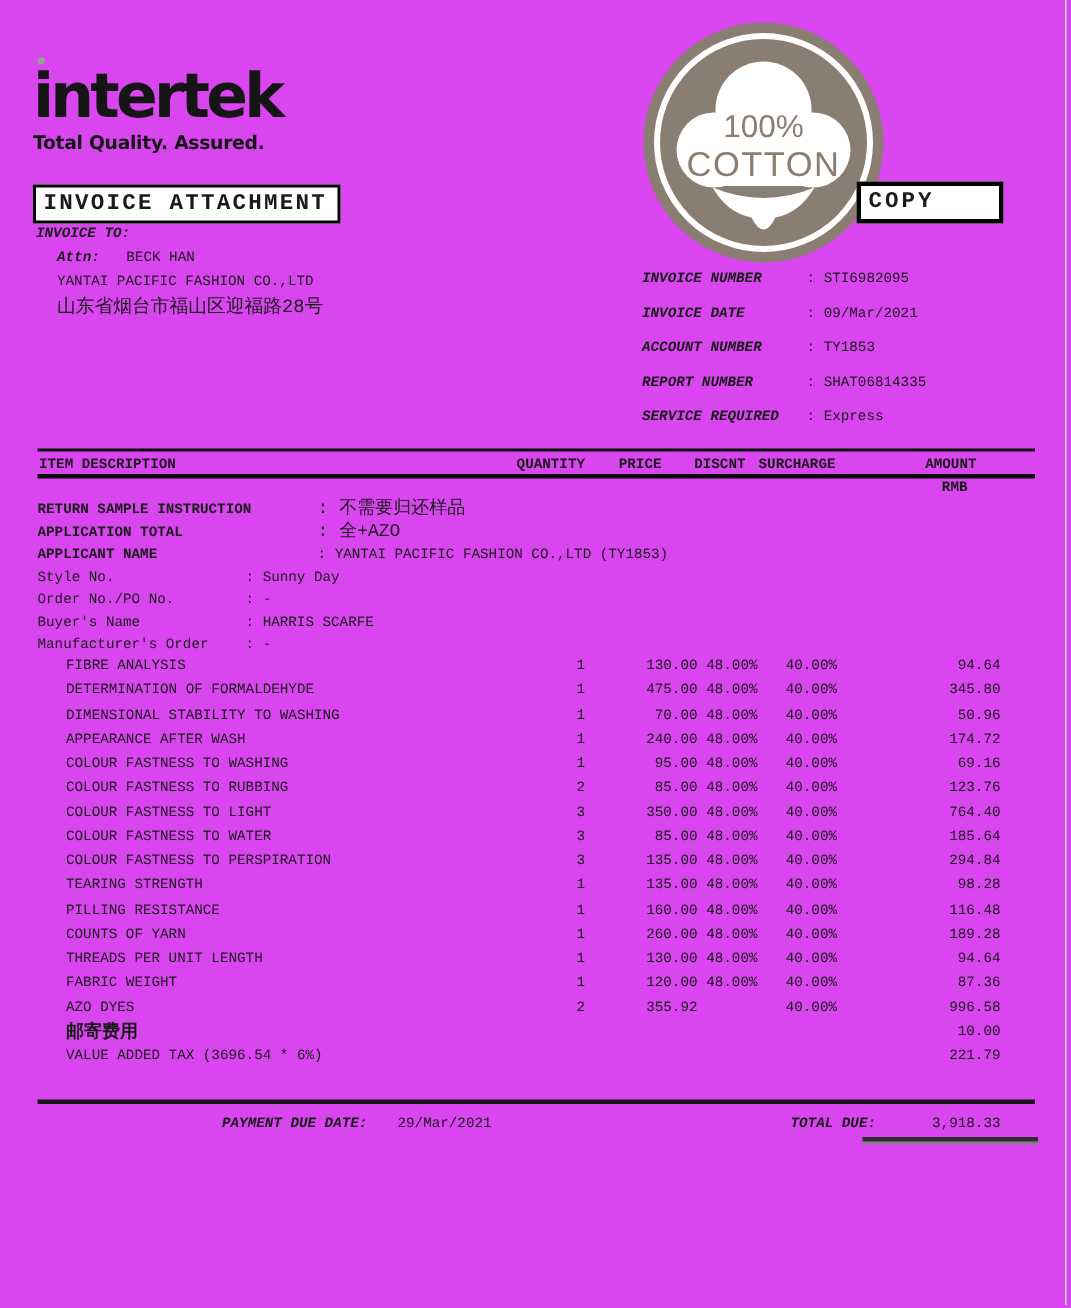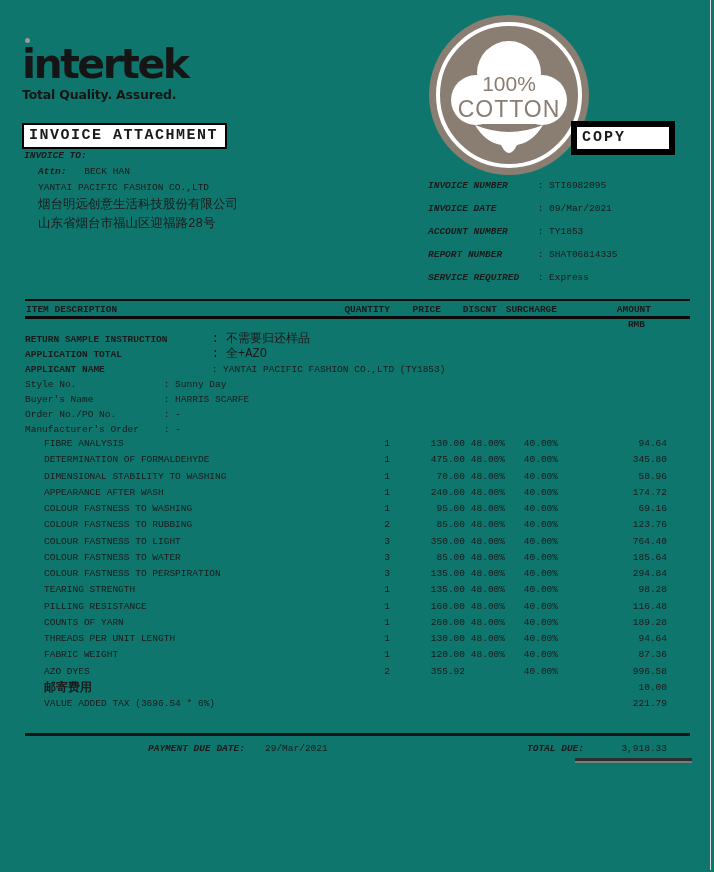--- a/index.html
+++ b/index.html
@@ -1,38 +1,38 @@
 <!DOCTYPE html>
 <html><head>
 <meta charset="utf-8">
 <style>
   html,body{margin:0;padding:0;background:#fff;}
   body{width:714px;height:872px;overflow:hidden;}
-  .page{position:relative;width:714px;height:872px;background:#0f766e;
+  .page{position:relative;width:714px;height:872px;background:#d946ef;
         font-family:"Liberation Mono","DejaVu Sans Mono",monospace;color:#1a1a1a;}
   .abs{position:absolute;}
   .b{font-weight:bold;}
   .bi{font-weight:bold;font-style:italic;}
   .nowrap{white-space:nowrap;}
 
   
   .logo{left:22px;top:38px;}
   .logo-dot{width:5px;height:5px;border-radius:50%;background:#9a9a9a;margin-left:3px;margin-bottom:3px;}
   .logo-brand{font-family:"DejaVu Sans",sans-serif;font-weight:bold;font-size:41px;
               letter-spacing:-2.5px;line-height:36px;color:#151515;}
   .logo-tagline{font-family:"DejaVu Sans",sans-serif;font-weight:bold;font-size:12.5px;
                 margin-top:5px;color:#151515;letter-spacing:-0.2px;}
 
   
   .stamp{left:421px;top:11px;width:176px;height:166px;}
 
   
   .title-box{left:22px;top:123px;border:2px solid #000;padding:2px 7px 3px 5px;
              font-size:15px;font-weight:bold;letter-spacing:1.5px;background:#fff;}
-  .copy-box{left:571px;top:121px;width:82px;border:6px solid #000000;padding:2px 5px 3px 5px;
+  .copy-box{left:571px;top:121px;width:82px;border:3px solid #000000;padding:2px 5px 3px 5px;
             font-size:15px;font-weight:bold;letter-spacing:2px;background:#fff;}
 
   
   .invoice-to{left:24px;top:150px;font-size:9.5px;line-height:11px;}
   .invoice-to .row{margin-bottom:5px;}
   .ind{margin-left:14px;}
   .zh{font-size:12.5px;line-height:14px;}
   .attn-val{margin-left:12px;}
 
   
@@ -108,21 +108,20 @@
   <div class="abs title-box">INVOICE ATTACHMENT</div>
   <div class="abs copy-box">COPY</div>
 
   <div class="abs invoice-to">
     <div class="row bi">INVOICE TO:</div>
     <div class="row ind nowrap">
       <span class="bi">Attn:</span>
       <span class="attn-val">BECK HAN</span>
     </div>
     <div class="row ind">YANTAI PACIFIC FASHION CO.,LTD</div>
-    <div class="row ind zh">烟台明远创意生活科技股份有限公司</div>
     <div class="row ind zh">山东省烟台市福山区迎福路28号</div>
   </div>
 
 
   <div class="abs meta">
 
   <div class="meta-row nowrap">
       <span class="lbl">INVOICE NUMBER</span>
       <span class="val">: STI6982095</span>
     </div>
@@ -166,26 +165,26 @@
     </div>
       <div class="info-row bold-row">
       <span class="lbl">APPLICANT NAME</span>
       <span class="val">: YANTAI PACIFIC FASHION CO.,LTD (TY1853)</span>
     </div>
       <div class="info-row">
       <span class="lbl">Style No.</span>
       <span class="val">: Sunny Day</span>
     </div>
       <div class="info-row">
+      <span class="lbl">Order No./PO No.</span>
+      <span class="val">: -</span>
+    </div>
+      <div class="info-row">
       <span class="lbl">Buyer's Name</span>
       <span class="val">: HARRIS SCARFE</span>
-    </div>
-      <div class="info-row">
-      <span class="lbl">Order No./PO No.</span>
-      <span class="val">: -</span>
     </div>
       <div class="info-row">
       <span class="lbl">Manufacturer's Order</span>
       <span class="val">: -</span>
     </div>
     </div>
 
   <div class="abs items">
 
   <div class="item-row">

